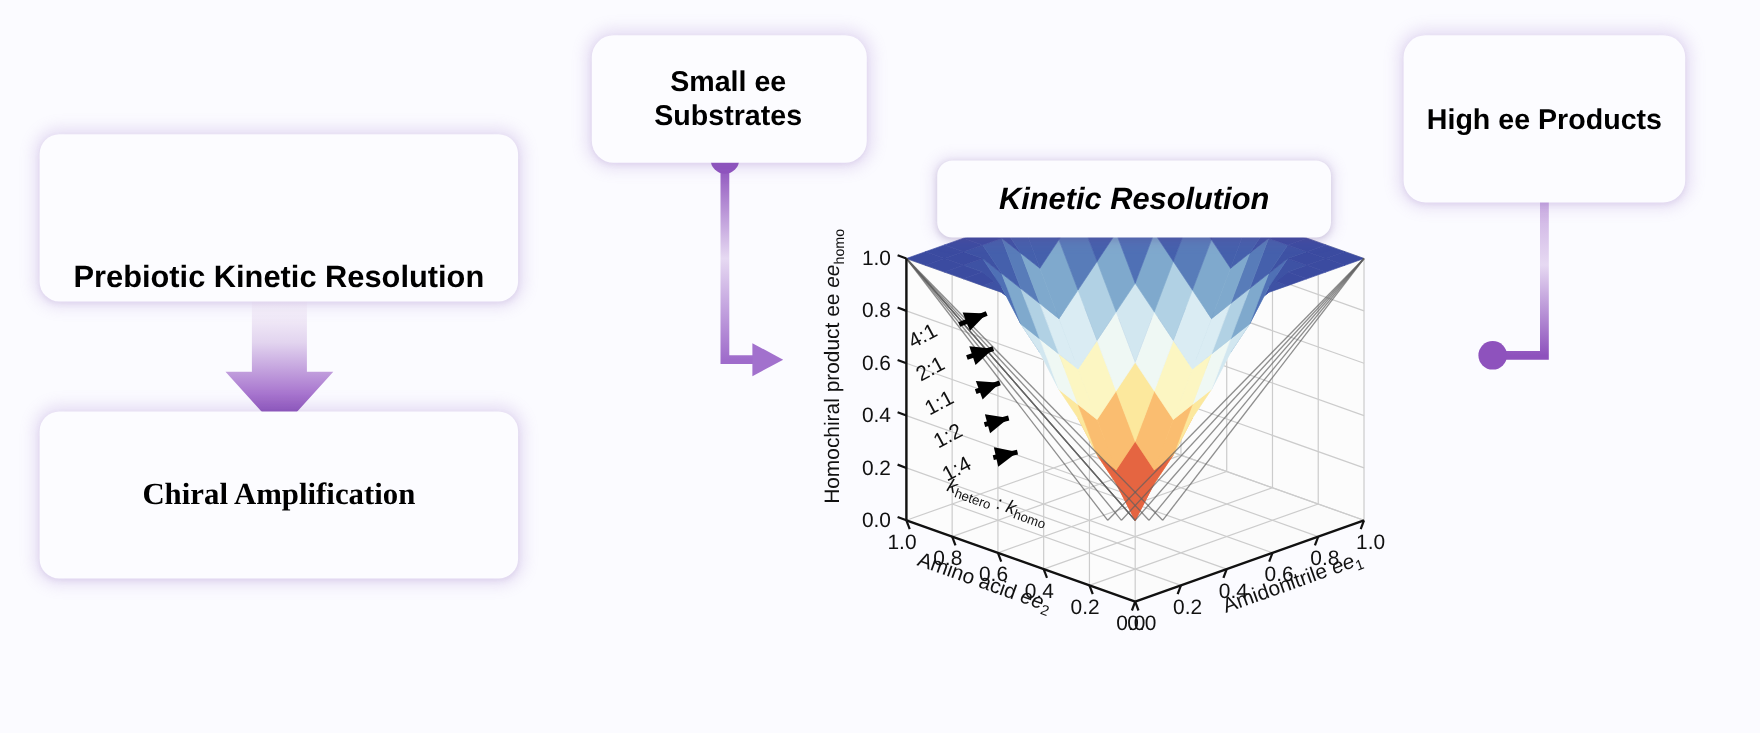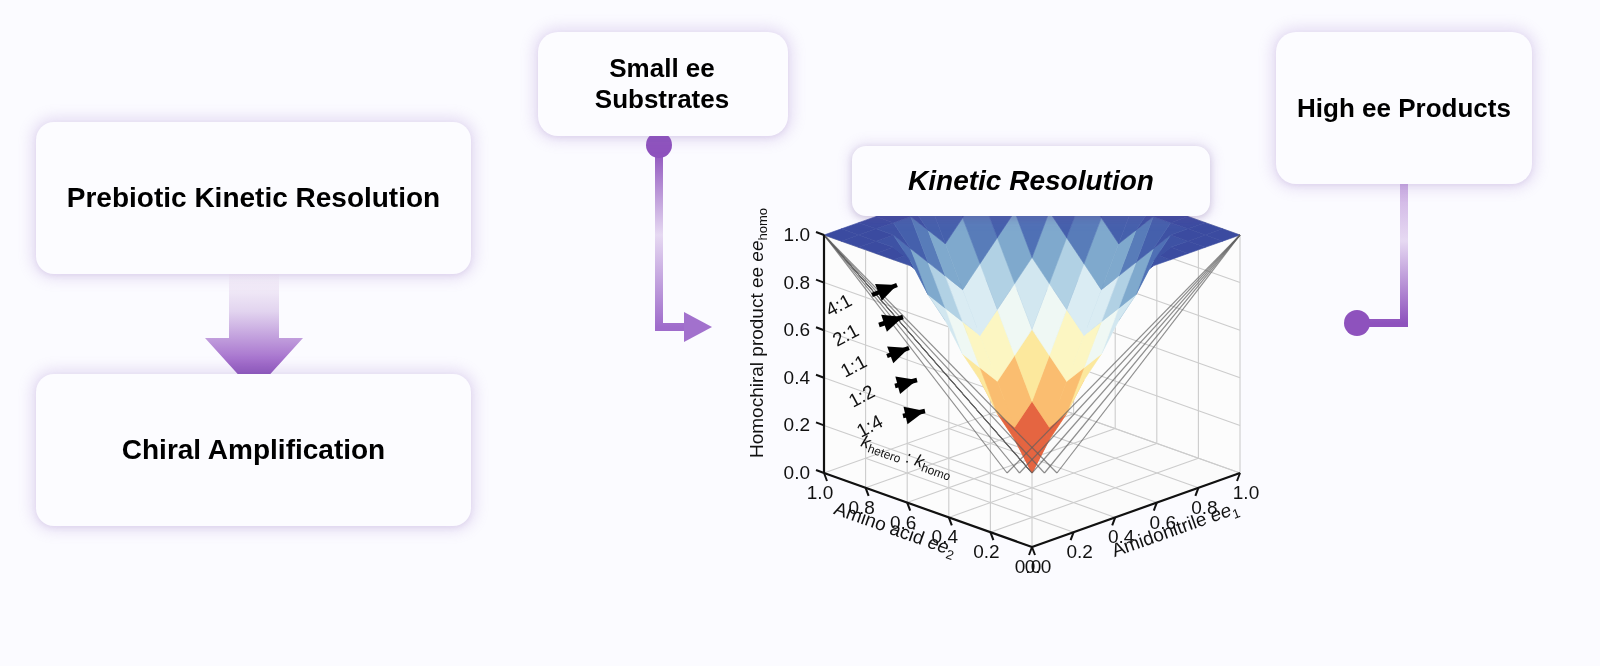--- a/index.html
+++ b/index.html
@@ -32,23 +32,23 @@
     align-items: center;
     justify-content: center;
     text-align: center;
     color: #000;
     font-weight: bold;
     line-height: 1.18;
     box-sizing: border-box;
     padding: 6px 14px;
   }
 
-  #box-prebiotic { left: 36px;  top: 122px; width: 435px; height: 152px; font-size: 28px; }
-  #box-chiral    { left: 36px;  top: 374px; width: 435px; height: 152px; font-size: 28px; }
-  #box-small-ee  { left: 538px; top: 32px;  width: 250px; height: 104px; font-size: 26px; border-radius: 20px; padding-left: 12px;}
+  #box-prebiotic { left: 36px;  top: 122px; width: 435px; height: 152px; font-size: 28px; align-items: flex-end; }
+  #box-chiral    { left: 36px;  top: 374px; width: 435px; height: 152px; font-size: 28px; font-family: Liberation Serif, serif; }
+  #box-small-ee  { left: 538px; top: 32px;  width: 250px; height: 116px; font-size: 26px; border-radius: 20px; padding-left: 12px;}
   #box-high-ee   { left: 1276px;top: 32px;  width: 256px; height: 152px; font-size: 26px; border-radius: 20px;}
   #box-kinetic   { left: 852px; top: 146px; width: 358px; height: 70px;  font-size: 28px; border-radius: 14px;
                    box-shadow: 0 0 12px 4px rgba(150,110,200,0.16), 0 2px 6px rgba(60,40,100,0.18); font-style: italic; }
 
   
   .overlay {
     position: absolute;
     left: 0; top: 0;
     width: 1600px;
     height: 666px;

